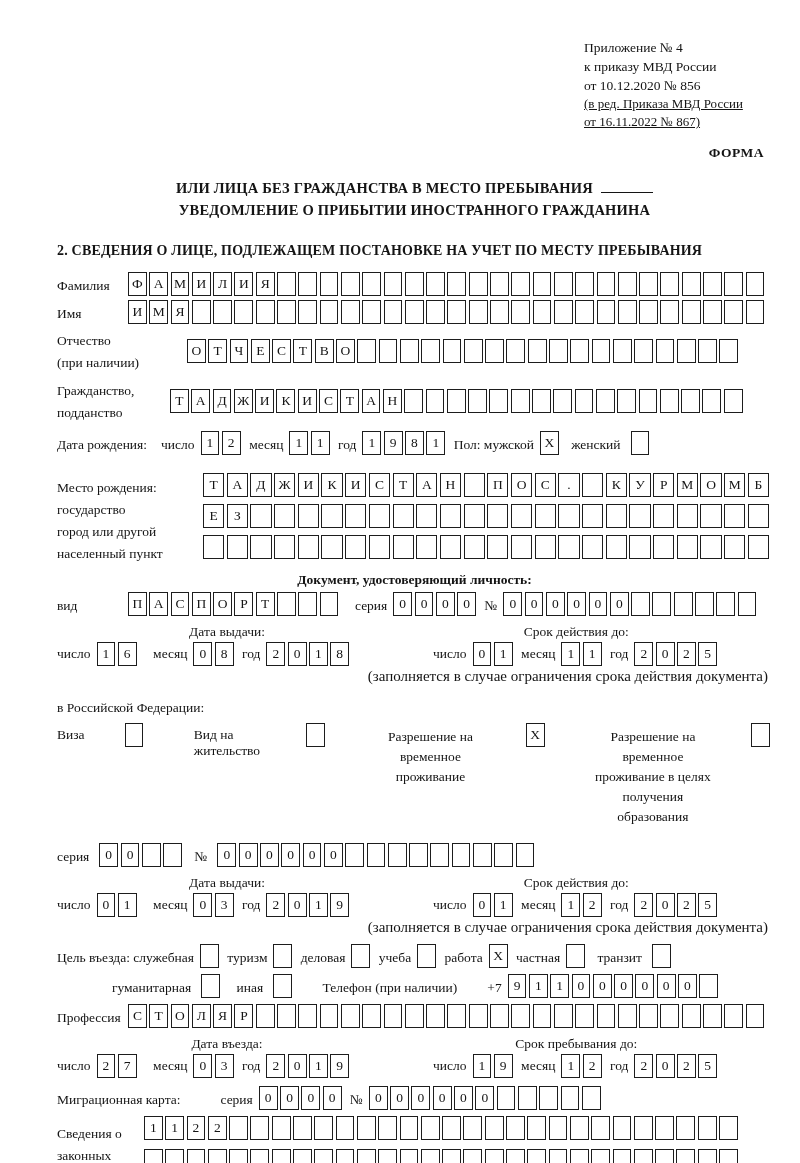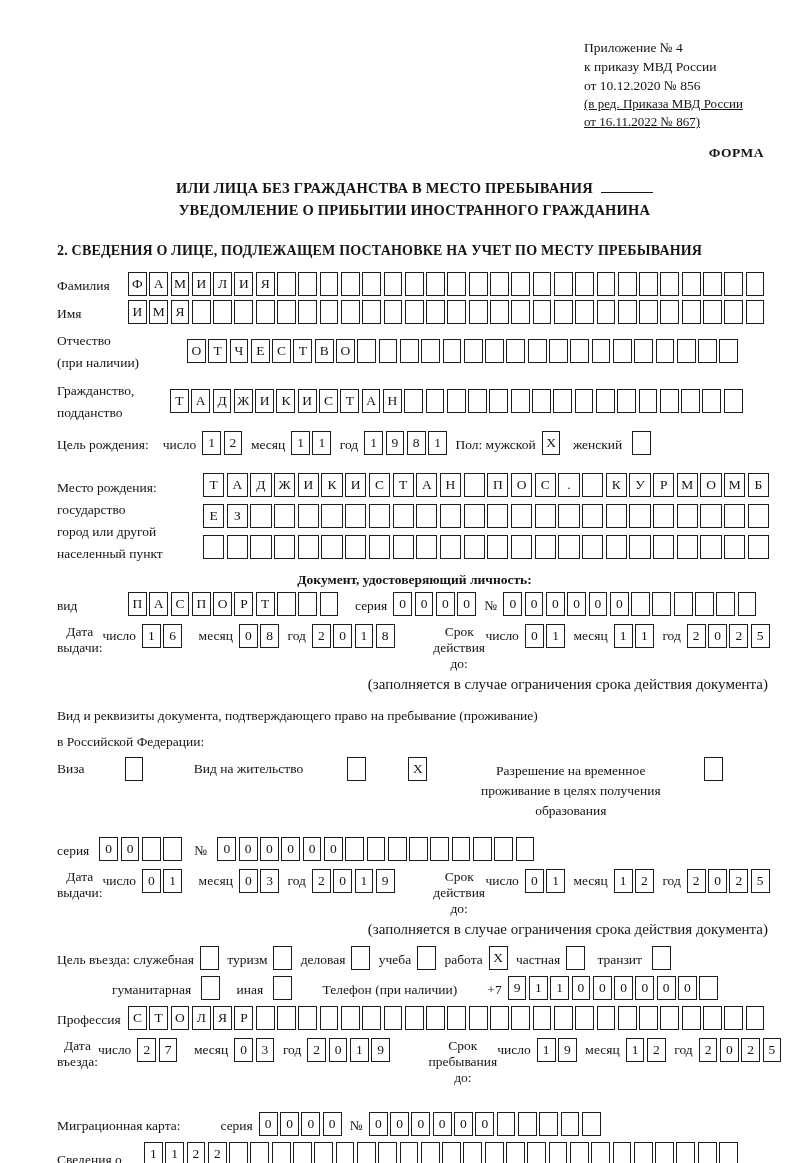--- a/index.html
+++ b/index.html
@@ -37,21 +37,21 @@
   .w146 { width:146px; } .w87 { width:87px; }
   .gap6 { margin-left:6px; } .gap10 { margin-left:10px; } .gap14 { margin-left:14px; } .gap20 { margin-left:20px; }
 
   .stackrows .cells { margin-bottom:7px; }
   .stackrows3 .cells { margin-bottom:9px; }
 
   .center-bold { text-align:center; font-weight:bold; margin-top:6px; }
 
   
   .datepair { display:flex; margin-top:8px; }
-  .dp-col { display:flex; flex-direction:row; }
+  .dp-col { display:flex; flex-direction:column; }
   .dp-left { width:340px; }
   .dp-right { margin-left:36px;justify-content:space-between; }
   .dp-head { text-align:center; margin-bottom:2px; }
   .dp-vals { display:flex; align-items:flex-start; }
   .dp-note { text-align:right; font-size:15px; margin-top:2px; padding-right:4px; }
 
   .opts { align-items:flex-start;gap:34px; }
   .chk { margin-top:0; }
   .optlbl { padding-top:4px; }
   .opt-center { text-align:center; line-height:20px; padding-top:4px; }
@@ -219,21 +219,21 @@
         <span class="cell"></span>
         <span class="cell"></span>
         <span class="cell"></span>
         <span class="cell"></span>
         <span class="cell"></span>
         <span class="cell"></span>
       </span>
   </div>
 
   <div class="row" style="margin-top:7px;">
-    <span class="lbl">Цель рождения:</span>
+    <span class="lbl">Дата рождения:</span>
     <span class="lbl gap14">число</span>
     <span class="cells gap6">
         <span class="cell">1</span>
         <span class="cell">2</span>
       </span>
     <span class="lbl gap6">месяц</span>
     <span class="cells gap6">
         <span class="cell">1</span>
         <span class="cell">1</span>
       </span>
@@ -425,33 +425,33 @@
             <span class="cell">0</span>
             <span class="cell">2</span>
             <span class="cell">5</span>
           </span>
       </div>
     </div>
   </div>
   <div class="dp-note">(заполняется в случае ограничения срока действия документа)</div>
 
   <div class="intro">
-    <div>Вид и реквизиты документа, подтверждающего право на пребывание (проживание)</div>
     <div>в Российской Федерации:</div>
   </div>
 
   <div class="row opts" style="margin-top:2px;">
     <span class="optlbl">Виза</span>
     <span class="cells gap6 chk">
         <span class="cell"></span>
       </span>
     <span class="optlbl gap14">Вид на жительство</span>
     <span class="cells gap10 chk">
         <span class="cell"></span>
       </span>
+    <span class="opt-center w172 gap14">Разрешение на временное проживание</span>
     <span class="cells gap6 chk">
         <span class="cell">X</span>
       </span>
     <span class="opt-center w182 gap14">Разрешение на временное проживание в целях получения образования</span>
     <span class="cells gap6 chk">
         <span class="cell"></span>
       </span>
   </div>
 
   <div class="row" style="margin-top:16px;">
@@ -662,21 +662,21 @@
         <span class="cells gap6">
             <span class="cell">2</span>
             <span class="cell">0</span>
             <span class="cell">2</span>
             <span class="cell">5</span>
           </span>
       </div>
     </div>
   </div>
 
-  <div class="row" style="margin-top:24px;">
+  <div class="row" style="margin-top:8px;">
     <span class="lbl">Миграционная карта:</span>
     <span class="lbl" style="margin-left:40px;">серия</span>
     <span class="cells gap6">
         <span class="cell">0</span>
         <span class="cell">0</span>
         <span class="cell">0</span>
         <span class="cell">0</span>
       </span>
     <span class="lbl gap6">№</span>
     <span class="cells gap6">

